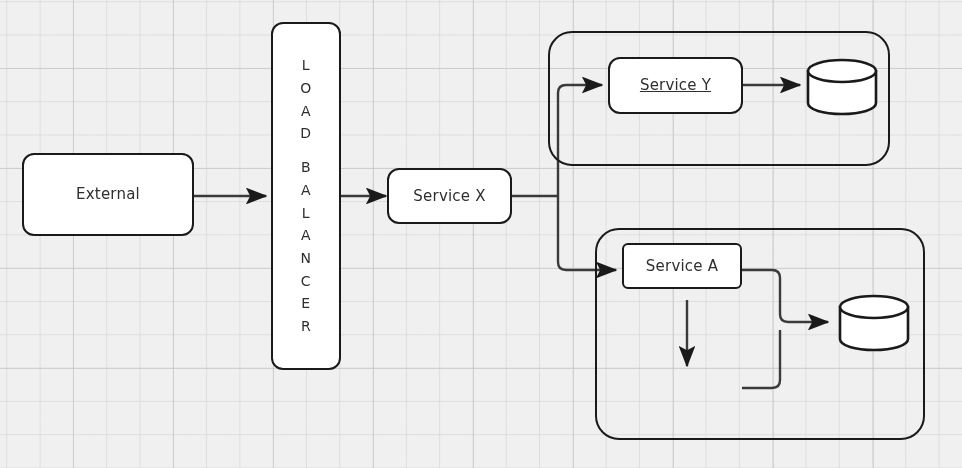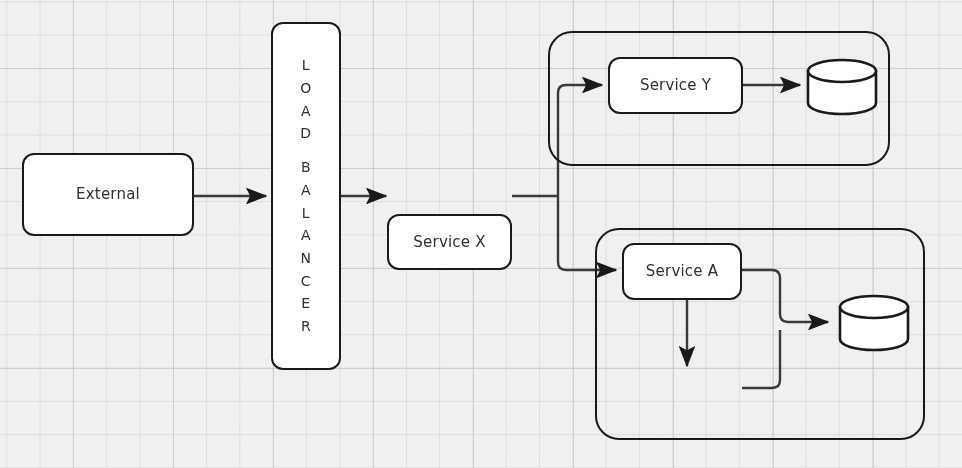--- a/index.html
+++ b/index.html
@@ -118,25 +118,25 @@
       <span class="lb-letter">A</span>
       <span class="lb-letter">L</span>
       <span class="lb-letter">A</span>
       <span class="lb-letter">N</span>
       <span class="lb-letter">C</span>
       <span class="lb-letter">E</span>
       <span class="lb-letter">R</span>
     </div>
   </div>
 
-  <div class="node" style="left:387px; top:168px; width:125px; height:56px;margin-top:46px;">Service X</div>
+  <div class="node" style="left:387px; top:168px; width:125px; height:56px;">Service X</div>
 
-  <div class="node" style="left:608px; top:57px; width:135px; height:57px;">Service Y</div>
+  <div class="node" style="left:608px; top:57px; width:135px; height:57px;text-decoration:underline;">Service Y</div>
 
-  <div class="node" style="left:622px; top:243px; width:120px; height:57px;">Service A</div>
+  <div class="node" style="left:622px; top:243px; width:120px; height:46px;border-radius:6px;">Service A</div>
 
 
   <div class="db" style="left:806px; top:58px; width:72px; height:58px;">
     <svg width="72" height="58" viewBox="0 0 72 58" xmlns="http://www.w3.org/2000/svg">
       <path d="M2,13 L2,45 C2,51.5 17.2,56 36,56 C54.8,56 70,51.5 70,45 L70,13 Z" fill="#ffffff" stroke="#1a1a1a" stroke-width="2.6"></path>
       <ellipse cx="36" cy="13" rx="34" ry="11" fill="#ffffff" stroke="#1a1a1a" stroke-width="2.6"></ellipse>
     </svg>
   </div>
 
   <div class="db" style="left:838px; top:294px; width:72px; height:58px;">

